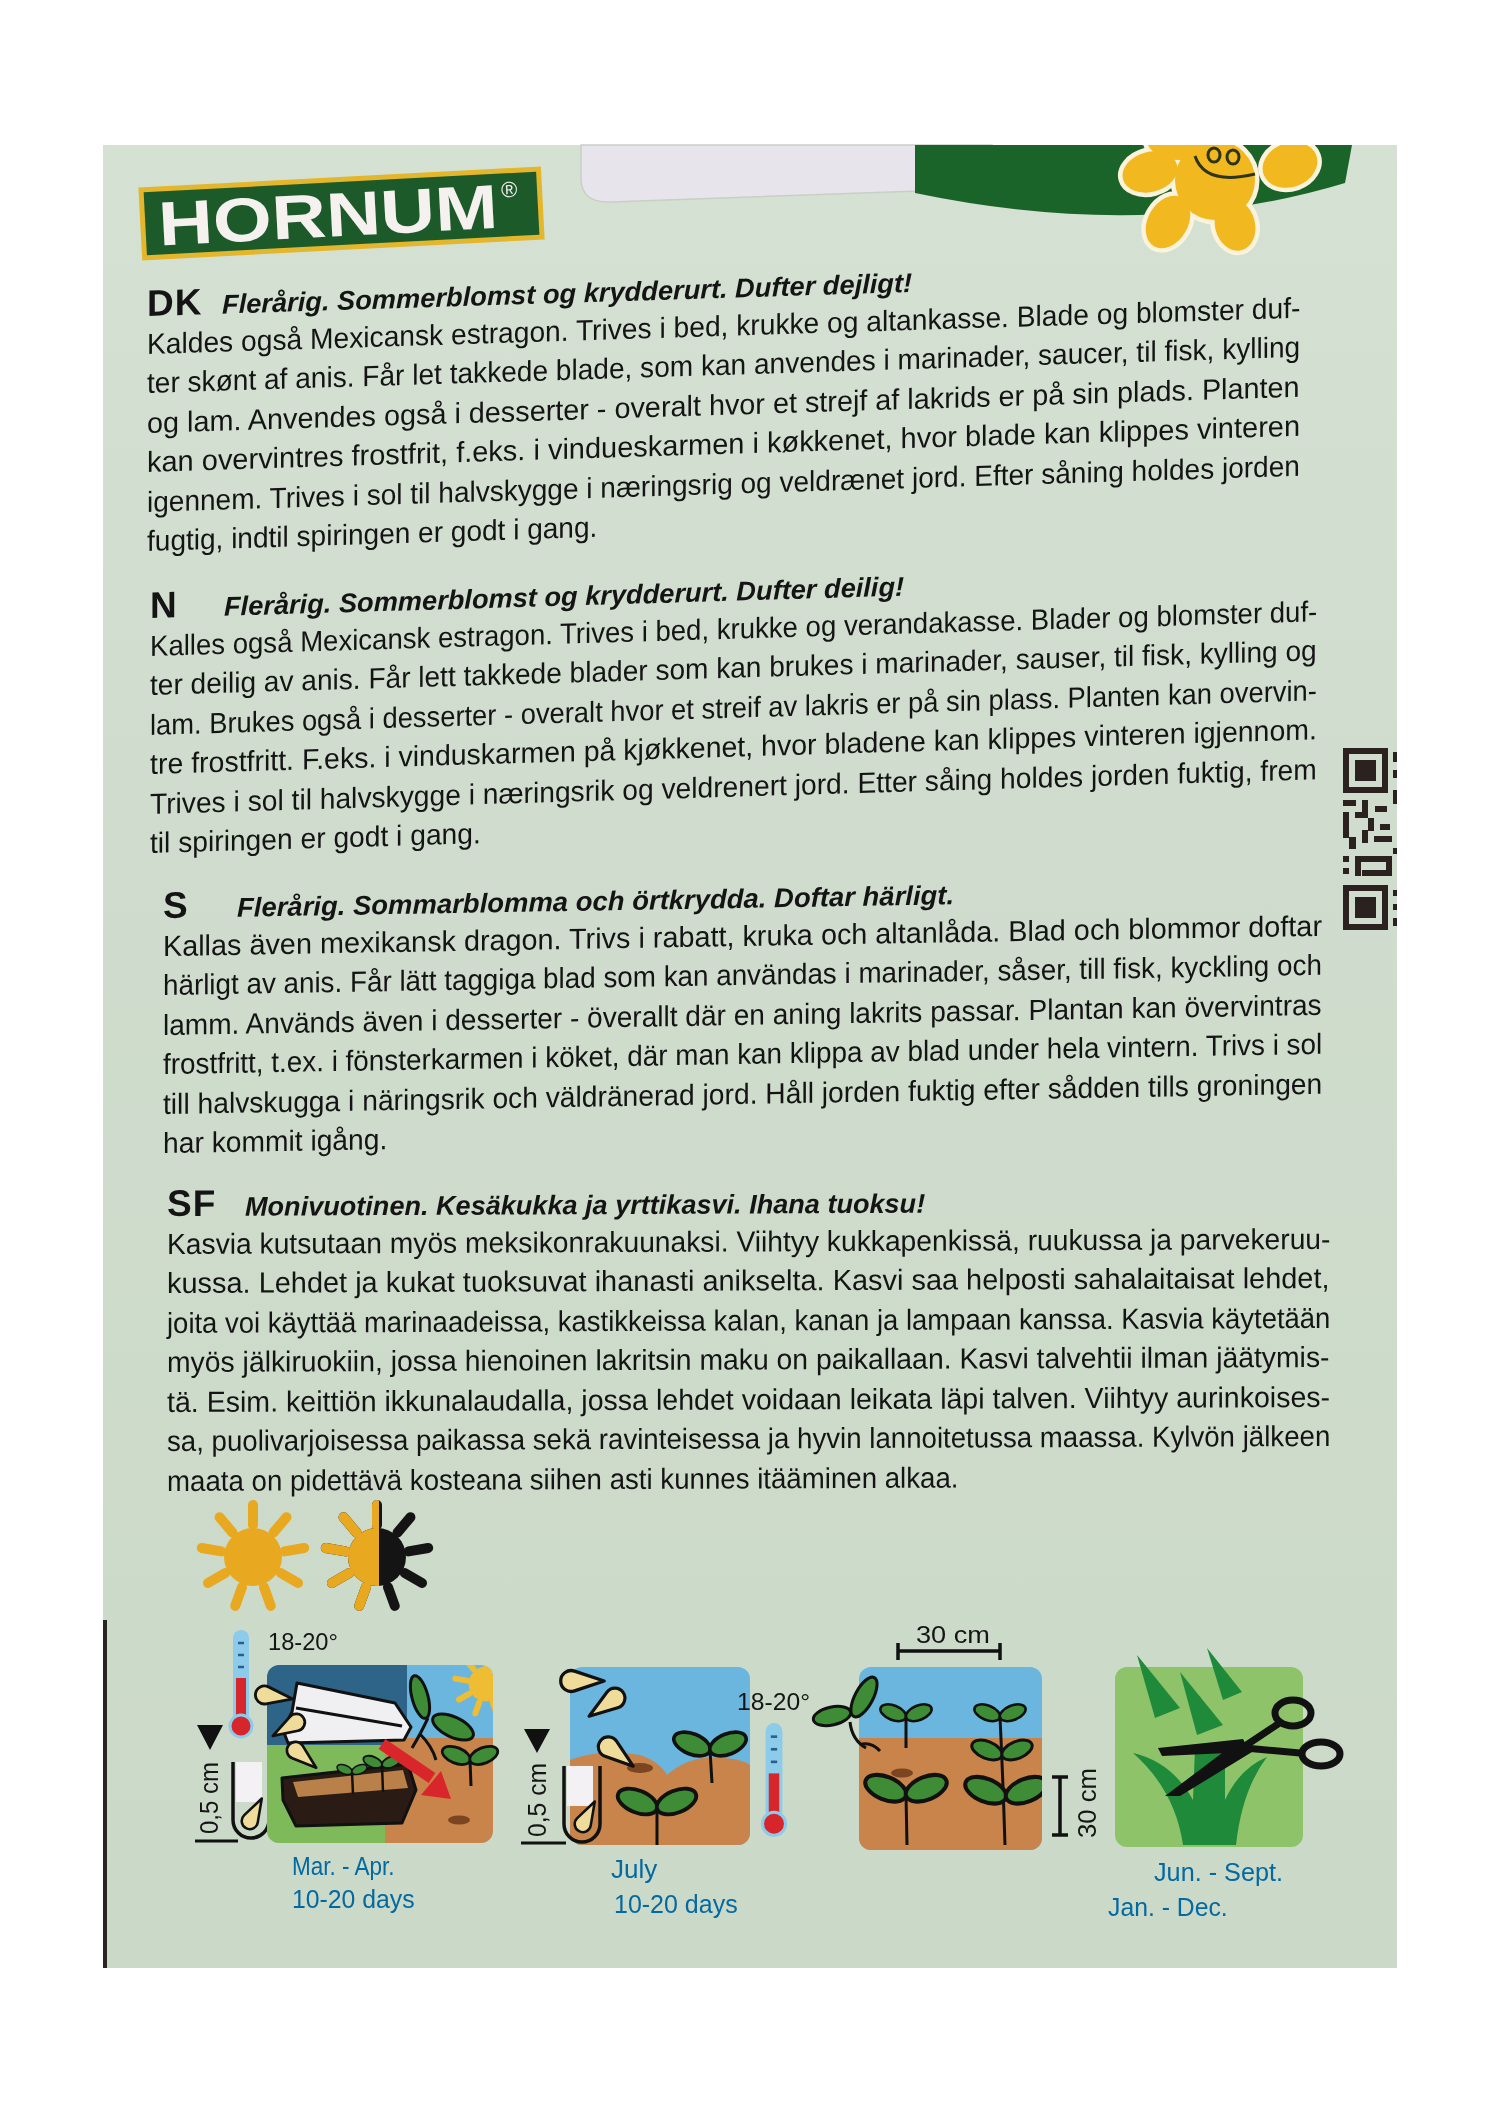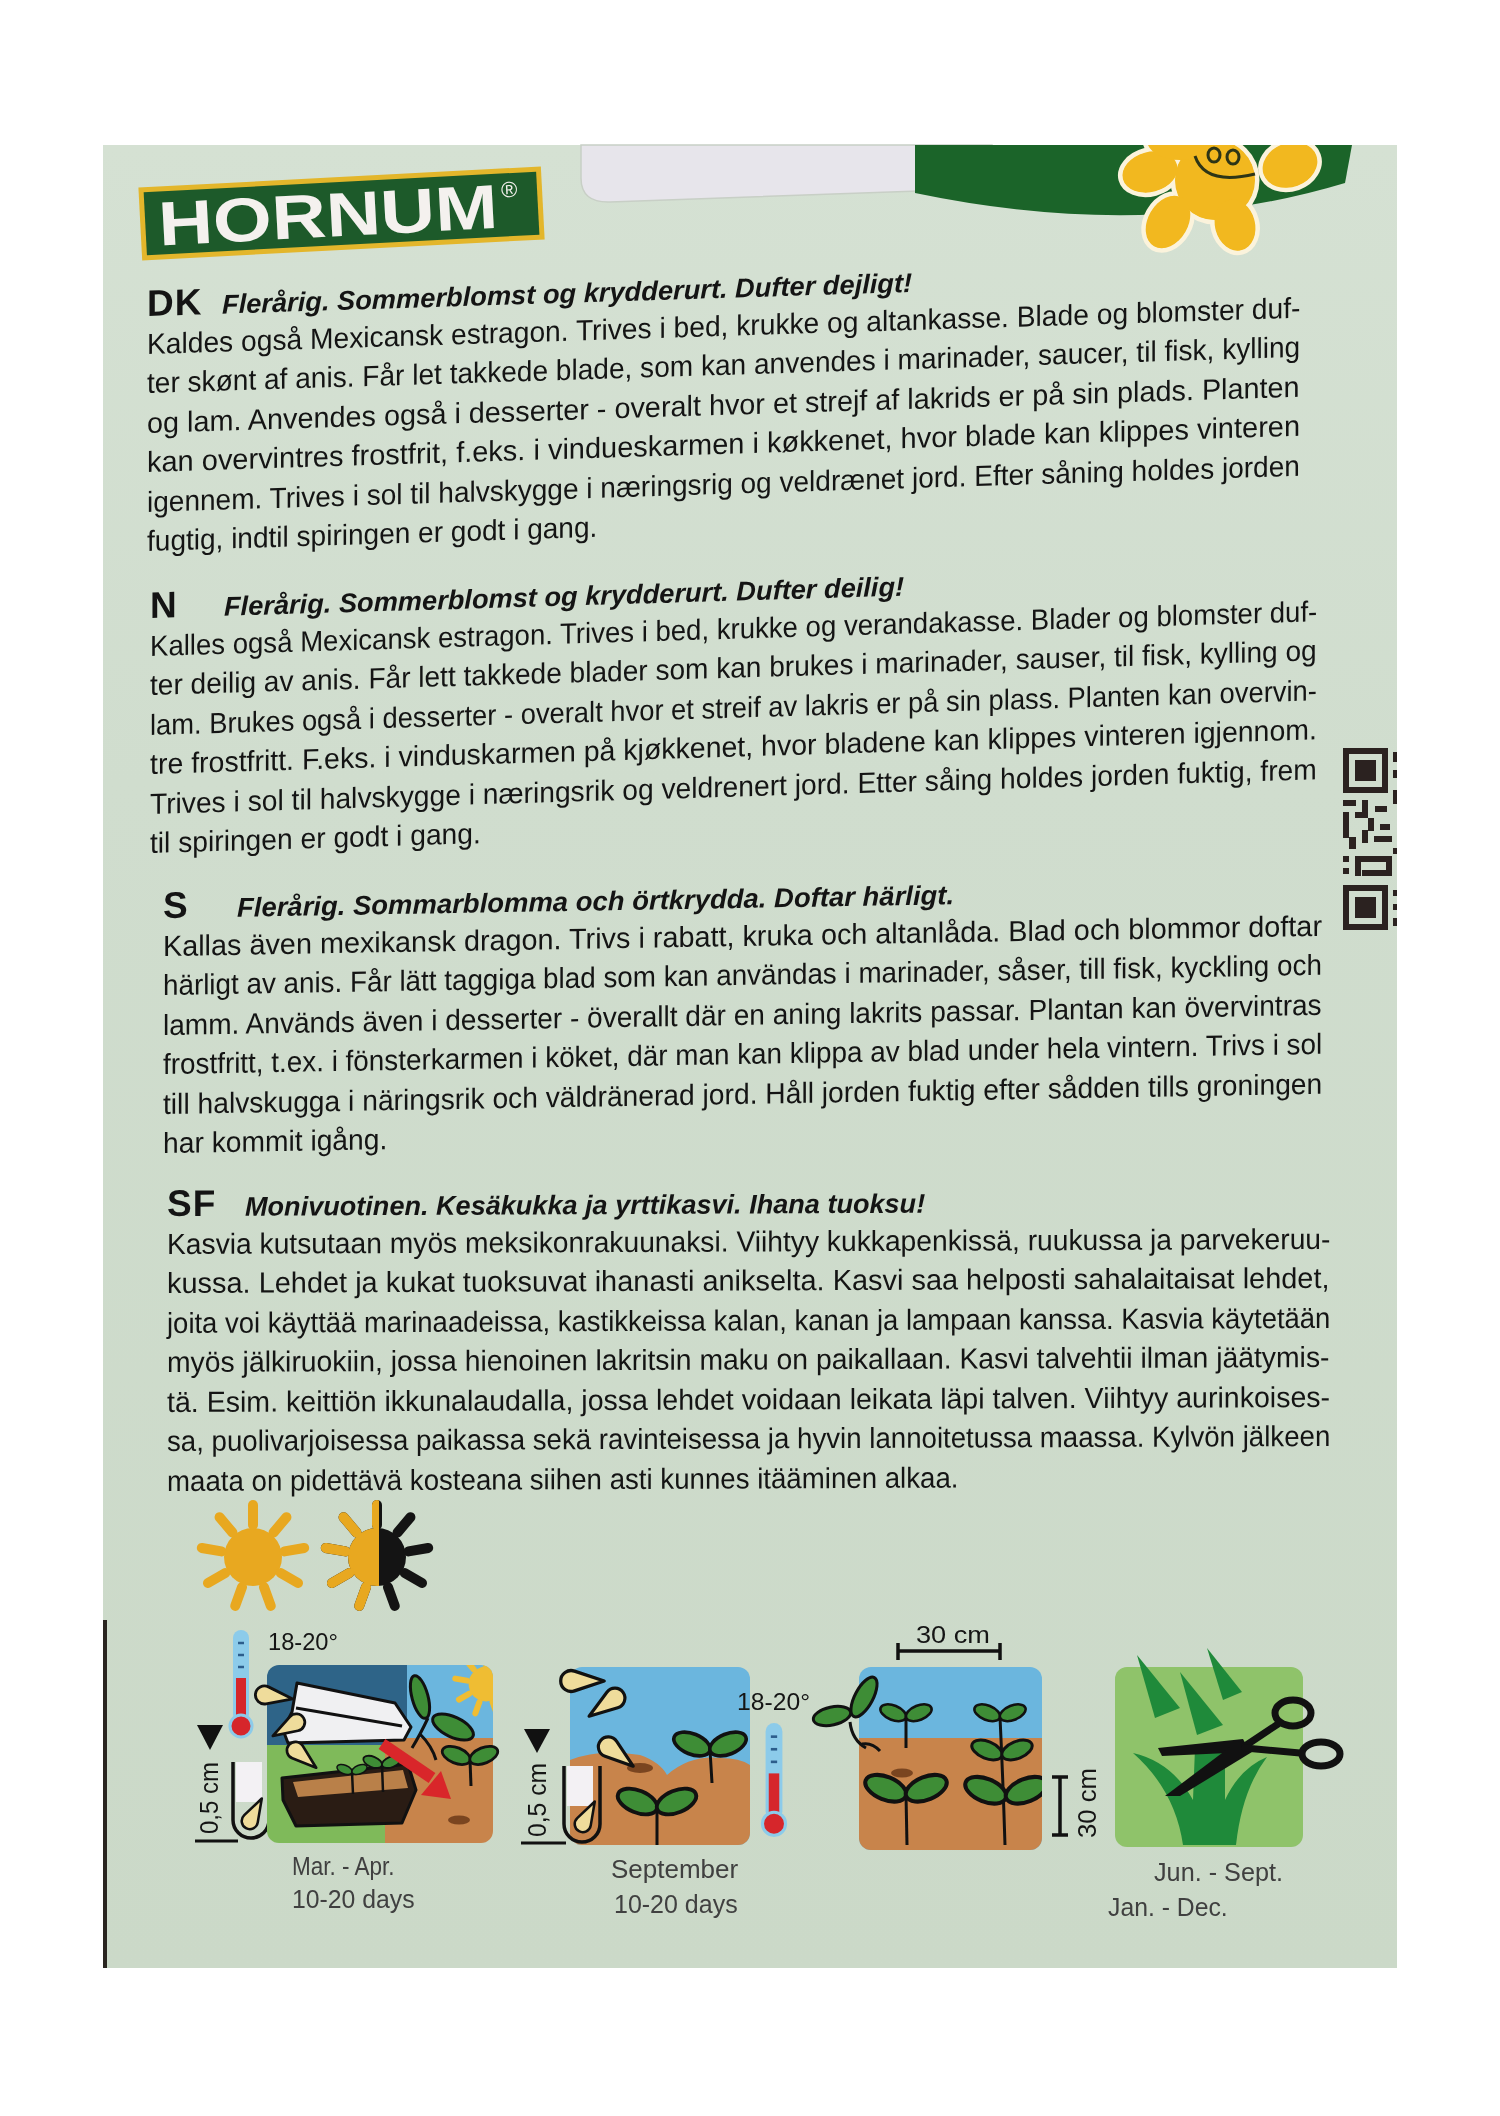--- a/index.html
+++ b/index.html
@@ -10,21 +10,21 @@
   .card {
     position: absolute; left: 103px; top: 145px; width: 1294px; height: 1823px;
     background: linear-gradient(180deg, #d5e1d3 0%, #d0ddce 35%, #cbd9c8 100%);
   }
   .art { position: absolute; left: 0; top: 0; }
   .sec { position: absolute; transform-origin: 0 0; }
   .line { height: 39.5px; line-height: 39.5px; font-size: 29px; white-space: nowrap; }
   .in { display: inline-block; white-space: nowrap; transform-origin: 0 50%; }
   .lang { display: inline-block; font-weight: bold; font-size: 37px; line-height: 1; letter-spacing: 1px; }
   .hfit { display: inline-block; font-weight: bold; font-style: italic; font-size: 27px; line-height: 1; }
-  .cap { position: absolute; font-size: 26px; line-height: 26px; white-space: nowrap; color: #404040; }
+  .cap { position: absolute; font-size: 26px; line-height: 26px; white-space: nowrap; color: #0369a1; }
   svg text { font-family: "Liberation Sans", "DejaVu Sans", sans-serif; fill: #151515; }
 </style>
 </head>
 <body>
 
 <div class="card"></div>
 
 <svg class="art" width="1500" height="2116" viewBox="0 0 1500 2116">
   <defs>
     <clipPath id="cardclip">
@@ -316,16 +316,16 @@
   <div class="line fit"><span class="in" style="transform: scaleX(0.9974);">kussa. Lehdet ja kukat tuoksuvat ihanasti anikselta. Kasvi saa helposti sahalaitaisat lehdet,</span></div>
   <div class="line fit"><span class="in" style="transform: scaleX(0.9471);">joita voi käyttää marinaadeissa, kastikkeissa kalan, kanan ja lampaan kanssa. Kasvia käytetään</span></div>
   <div class="line fit"><span class="in" style="transform: scaleX(0.9773);">myös jälkiruokiin, jossa hienoinen lakritsin maku on paikallaan. Kasvi talvehtii ilman jäätymis-</span></div>
   <div class="line fit"><span class="in" style="transform: scaleX(0.9848);">tä. Esim. keittiön ikkunalaudalla, jossa lehdet voidaan leikata läpi talven. Viihtyy aurinkoises-</span></div>
   <div class="line fit"><span class="in" style="transform: scaleX(0.9533);">sa, puolivarjoisessa paikassa sekä ravinteisessa ja hyvin lannoitetussa maassa. Kylvön jälkeen</span></div>
   <div class="line fit last"><span class="in" style="transform: scaleX(0.9533);">maata on pidettävä kosteana siihen asti kunnes itääminen alkaa.</span></div>
 </section>
 
 <div class="cap fit solo" style="left:292px; top:1853px; width:103px;"><span class="in" style="transform: scaleX(0.8655);">Mar. - Apr.</span></div>
 <div class="cap fit solo" style="left:292px; top:1886px; width:123px;"><span class="in" style="transform: scaleX(0.9535);">10-20 days</span></div>
-<div class="cap fit solo" style="left:611px; top:1856px; width:49px;"><span class="in" style="transform: scaleX(1);">September</span></div>
+<div class="cap fit solo" style="left:611px; top:1856px; width:49px;"><span class="in" style="transform: scaleX(1);">July</span></div>
 <div class="cap fit solo" style="left:614px; top:1891px; width:124px;"><span class="in" style="transform: scaleX(0.9612);">10-20 days</span></div>
 <div class="cap fit solo" style="left:1154px; top:1859px; width:129px;"><span class="in" style="transform: scaleX(0.9699);">Jun. - Sept.</span></div>
 <div class="cap fit solo" style="left:1108px; top:1894px; width:120px;"><span class="in" style="transform: scaleX(0.9524);">Jan. - Dec.</span></div>
 
 </body></html>

